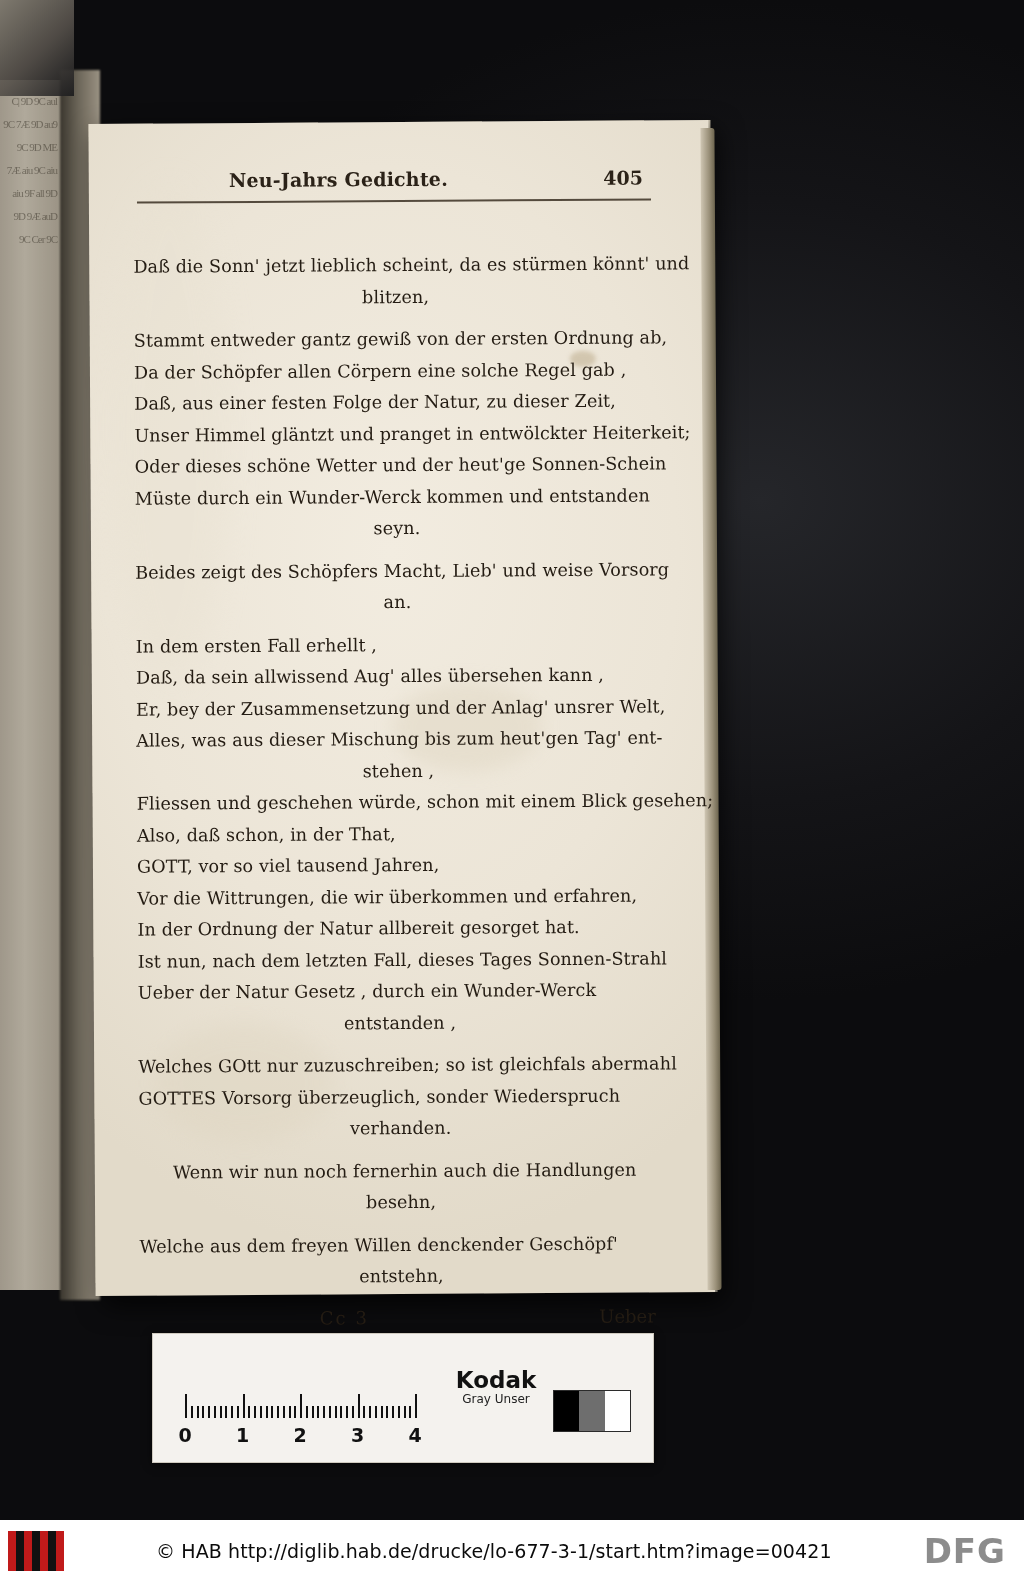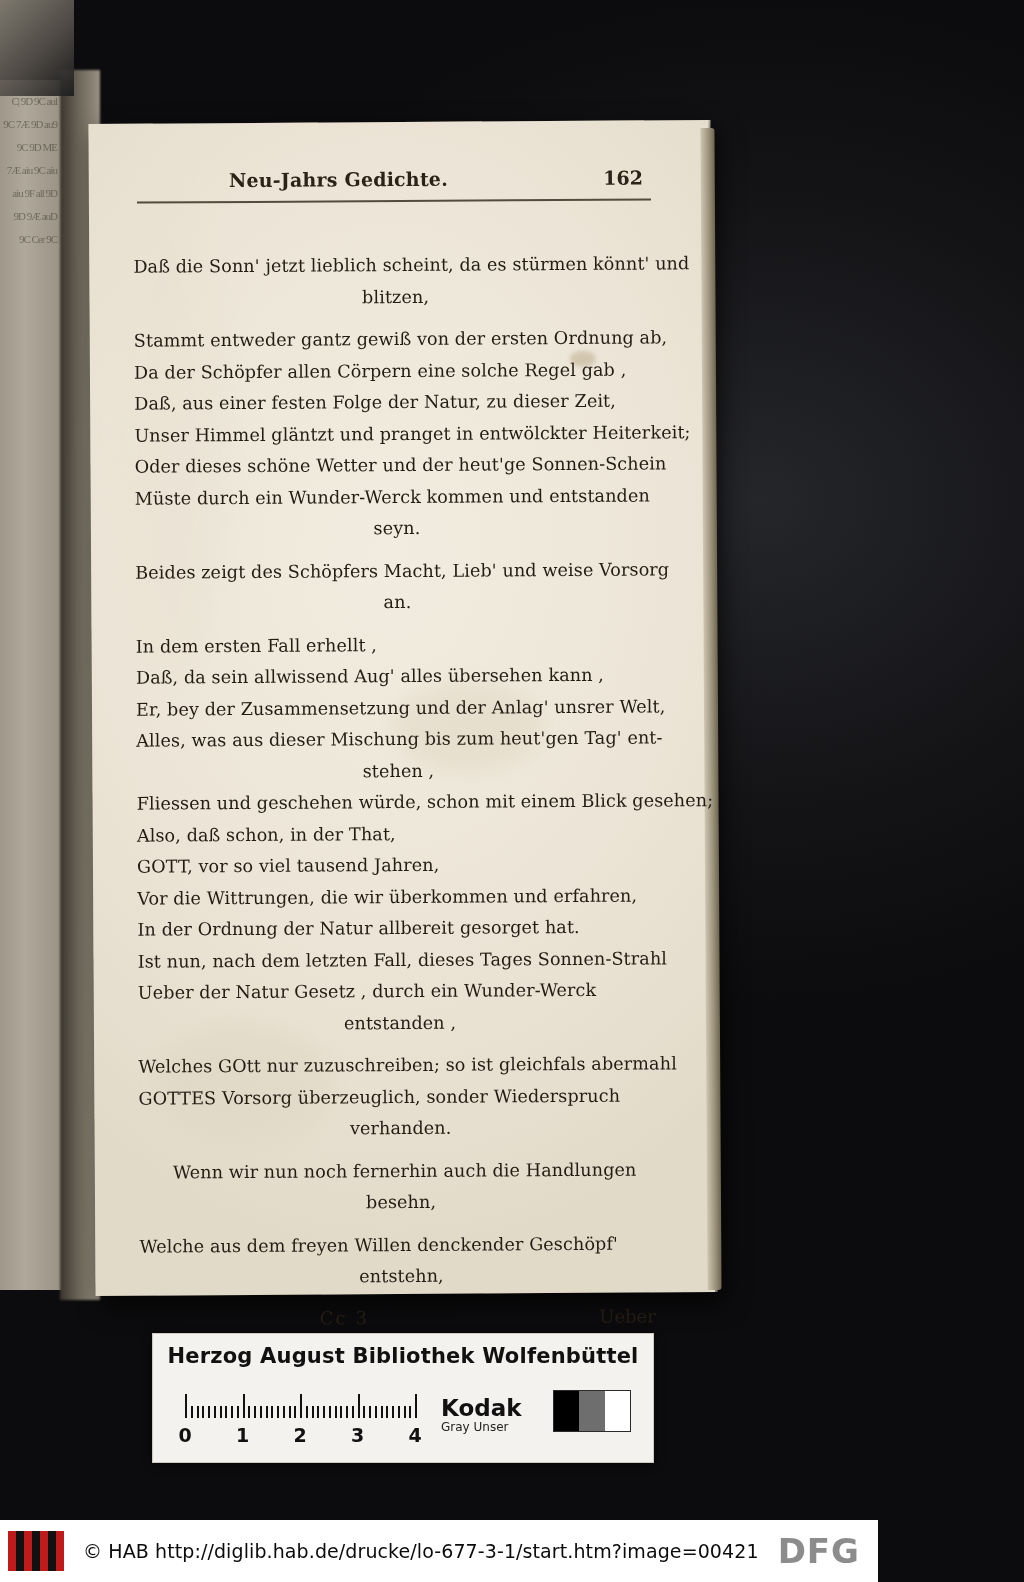--- a/index.html
+++ b/index.html
@@ -208,22 +208,23 @@
     bottom: 0;
     font-family: "DejaVu Sans", sans-serif;
     font-weight: 700;
     font-size: 19px;
     color: #111;
     transform: translateX(-50%);
   }
   #kodak-label {
     position: absolute;
     left: 288px;
-    top: 62px;
+    top: 34px;
     width: 110px;
+    text-align: center;
   }
   #kodak-word {
     font-family: "DejaVu Sans", sans-serif;
     font-weight: 700;
     font-size: 23px;
     color: #111;
     line-height: 24px;
   }
   #kodak-sub {
     font-family: "DejaVu Sans", sans-serif;
@@ -240,21 +241,21 @@
     display: flex;
     border: 1px solid #2b2b2b;
   }
   .patch { flex: 1 1 0; }
 
   
   #footer-bar {
     position: absolute;
     left: 0;
     bottom: 0;
-    width: 878px;
+    width: 1024px;
     height: 62px;
     background: #ffffff;
     display: flex;
     align-items: center;
   }
   #colorbar {
     width: 56px;
     height: 40px;
     margin-left: 8px;
     display: flex;
@@ -308,21 +309,21 @@
     <div class="blotch" style="left:300px; top:560px; width:150px; height:90px; background:#d9cfb8; opacity:.35; filter:blur(9px);"></div>
     <div class="blotch" style="left:60px; top:900px; width:180px; height:120px; background:#dbd1bb; opacity:.3; filter:blur(11px);"></div>
     <div class="blotch" style="left:20px; top:60px; width:120px; height:500px; background:#e8e1d1; opacity:.35; filter:blur(14px);"></div>
   </div>
   <div id="page-edge"></div>
 
   <div id="text-block">
 
     <div class="running-head">
       <div class="rh-title">Neu-Jahrs Gedichte.</div>
-      <div class="rh-page">162</div>
+      <div class="rh-page">405</div>
       <div class="rule"></div>
     </div>
 
     <div id="poem">
         <div class="line plain">Daß die Sonn' jetzt lieblich scheint, da es stürmen könnt' und</div>
         <div class="line center">blitzen,</div>
         <div class="line sp">Stammt entweder gantz gewiß von der ersten Ordnung ab,</div>
         <div class="line plain">Da der Schöpfer allen Cörpern eine solche Regel gab ,</div>
         <div class="line plain">Daß, aus einer festen Folge der Natur, zu dieser Zeit,</div>
         <div class="line plain">Unser Himmel gläntzt und pranget in entwölckter Heiterkeit;</div>
@@ -354,21 +355,20 @@
       </div>
 
     <div id="signature-row">
       <div id="sig-left">Cc 3</div>
       <div id="sig-right">Ueber</div>
     </div>
 
   </div>
 
   <div id="target-card">
-    <div id="target-title">Herzog August Bibliothek Wolfenbüttel</div>
 
     <div id="ruler">
         <div class="tick major" style="left: 14px;"></div>
         <div class="tick minor" style="left: 19.75px;"></div>
         <div class="tick minor" style="left: 25.5px;"></div>
         <div class="tick minor" style="left: 31.25px;"></div>
         <div class="tick minor" style="left: 37px;"></div>
         <div class="tick minor" style="left: 42.75px;"></div>
         <div class="tick minor" style="left: 48.5px;"></div>
         <div class="tick minor" style="left: 54.25px;"></div>

